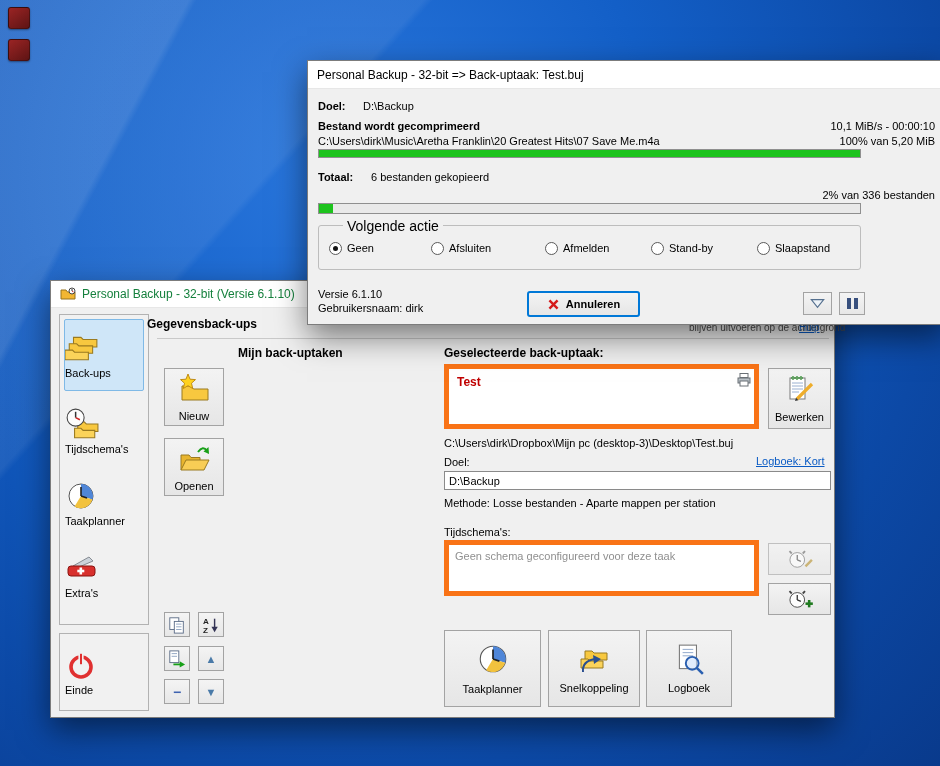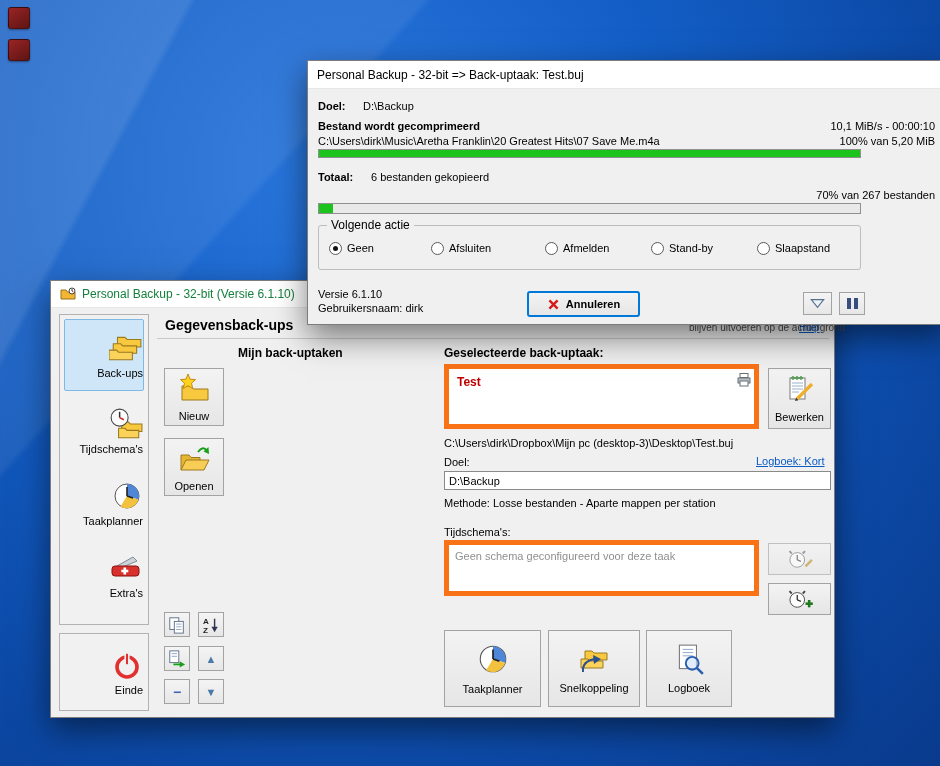--- a/index.html
+++ b/index.html
@@ -24,33 +24,33 @@
   .gray{color:#4e4e4e}
   .link{color:#0a5bc4;text-decoration:underline;cursor:pointer}
   .btn{position:absolute;display:flex;flex-direction:column;align-items:center;justify-content:center;gap:7px;
     background:linear-gradient(#f3f3f3,#e6e6e6);border:1px solid #a3a3a3;font-size:11px;cursor:default}
   .btn.disabled{opacity:.62}
   .btn.focused{border:2px solid #0078d7}
   .hbtn{flex-direction:row;gap:6px}
   .smallbtn{position:absolute;width:26px;height:25px;display:flex;align-items:center;justify-content:center;
     background:linear-gradient(#f4f4f4,#e7e7e7);border:1px solid #a3a3a3;font-size:12px;color:#3f63b0}
   .panel{position:absolute;border:1px solid #b2b2b2;background:#f1f1f1}
-  .nav-item{position:absolute;left:4px;right:4px;height:72px;display:flex;flex-direction:column;align-items:flex-end;justify-content:center;gap:3px;border:1px solid transparent;border-radius:2px}
+  .nav-item{position:absolute;left:4px;right:4px;height:72px;display:flex;flex-direction:column;align-items:flex-start;justify-content:center;gap:3px;border:1px solid transparent;border-radius:2px}
   .nav-item.selected{background:#cfe6f8;border-color:#7fb9e6}
   .nav-label{font-size:11px}
   .listbox{position:absolute;background:#fff;border:1px solid #7c7c7c;overflow:hidden}
   .list-row{height:17px;line-height:17px;padding:0 3px;white-space:nowrap;overflow:hidden}
   .list-row.selected{background:#0078d7;color:#fff}
   .textbox{position:absolute;background:#fff;border:5px solid #f97316}
   .taskname{color:#c00000;font-weight:bold;font-size:12px;position:absolute;left:8px;top:6px}
   .inputbox{position:absolute;background:#fff;border:1px solid #8a8a8a;font-family:inherit;font-size:11px;padding:0 4px;line-height:17px}
   .bar{position:absolute;border:1px solid #8f8f8f;background:#e9e9e9;overflow:hidden}
   .bar .fill{height:100%;background:#1dc31d}
   .groupbox{position:absolute;border:1px solid #bdbdbd;border-radius:3px}
-  .legend{position:absolute;top:-8px;left:8px;background:#f0f0f0;padding:0 4px;font-size:12px}
+  .legend{position:absolute;top:-8px;left:24px;background:#f0f0f0;padding:0 4px;font-size:14px}
   .radio-opt{position:absolute;display:flex;align-items:center;gap:5px;height:16px}
   .radio{width:13px;height:13px;border:1px solid #5a5a5a;border-radius:50%;background:#fff;position:relative;flex:0 0 auto}
   .radio.checked::after{content:"";position:absolute;inset:3px;border-radius:50%;background:#141414}
   .divider{position:absolute;height:1px;background:#c9c9c9}
   .pausebars{display:flex;gap:3px}
   .pausebars i{display:block;width:4px;height:11px;background:#374f7d}
   svg{display:block}
 </style>
 </head>
 <body>
@@ -130,21 +130,21 @@
         <span>
           <svg width="32" height="32" viewBox="0 0 32 32">
               <circle cx="16" cy="18" r="10" fill="none" stroke="#e03030" stroke-width="3.6"></circle>
               <rect x="14.2" y="4" width="3.6" height="12" fill="#e03030" stroke="#f0f0f0" stroke-width="1.6"></rect>
             </svg>
         </span>
         <span class="nav-label">Einde</span>
       </div>
     </div>
 
-    <div class="abs bold" style="left:114px;top:36px;font-size:14px">Gegevensback-ups</div>
+    <div class="abs bold" style="left:96px;top:36px;font-size:12px">Gegevensback-ups</div>
     <div class="abs t10 gray" style="left:638px;top:41px;white-space:nowrap">blijven uitvoeren op de achtergrond</div>
     <div class="abs t10 link" style="left:748px;top:41px">Hulp</div>
     <div class="divider" style="left:106px;top:57px;width:672px"></div>
 
     <div class="abs bold t12" style="left:187px;top:65px">Mijn back-uptaken</div>
 
     <div class="btn" style="left:113px;top:87px;width:60px;height:58px">
       <span>
         <svg width="32" height="30" viewBox="0 0 32 30">
             <path d="M4 27 V13 h9 l2.5 3 H30 v11 Z" fill="#f8c83f" stroke="#9a7a20"></path>
@@ -334,21 +334,21 @@
     <div class="abs" style="left:10px;top:74px;max-width:400px;white-space:nowrap;overflow:hidden">C:\Users\dirk\Music\Aretha Franklin\20 Greatest Hits\07 Save Me.m4a</div>
     <div class="abs" style="right:10px;top:74px">100% van 5,20 MiB</div>
 
     <div class="bar" style="left:10px;top:88px;width:543px;height:9px">
       <div class="fill" style="width: 100%;"></div>
     </div>
 
     <div class="abs bold" style="left:10px;top:110px">Totaal:</div>
     <div class="abs" style="left:63px;top:110px">6 bestanden gekopieerd</div>
 
-    <div class="abs" style="right:10px;top:128px">70% van 267 bestanden</div>
+    <div class="abs" style="right:10px;top:128px">2% van 336 bestanden</div>
 
     <div class="bar" style="left:10px;top:142px;width:543px;height:11px">
       <div class="fill" style="width: 2.5%;"></div>
     </div>
 
     <div class="groupbox" style="left:10px;top:164px;width:543px;height:45px">
       <span class="legend">Volgende actie</span>
       <div class="radio-opt" style="left:10px;top:14px">
         <span class="radio checked"></span>
         <span>Geen</span>

